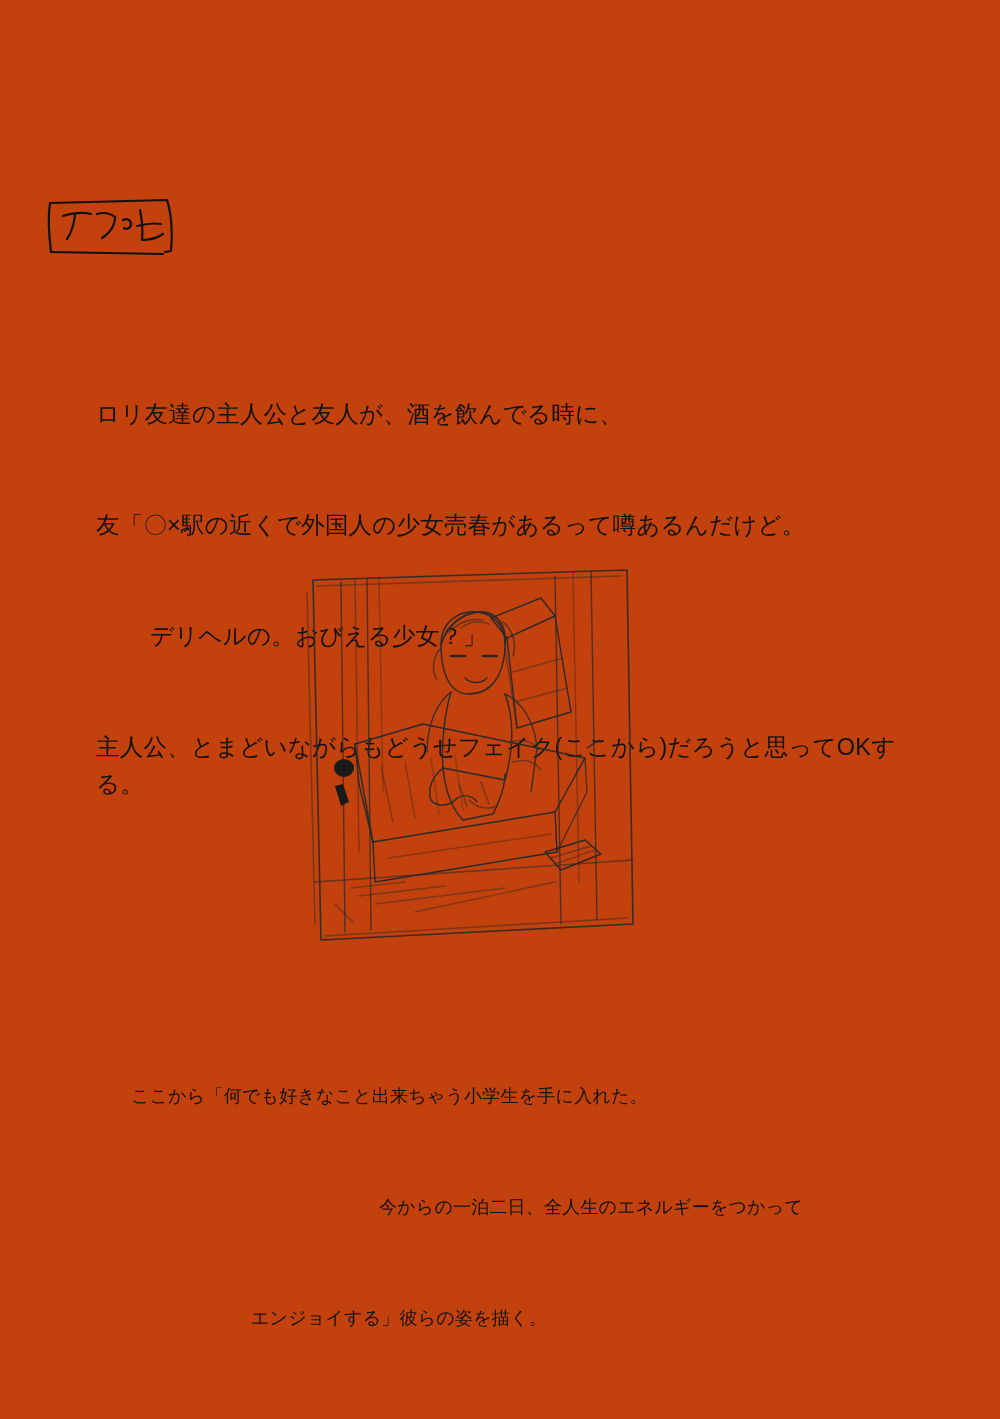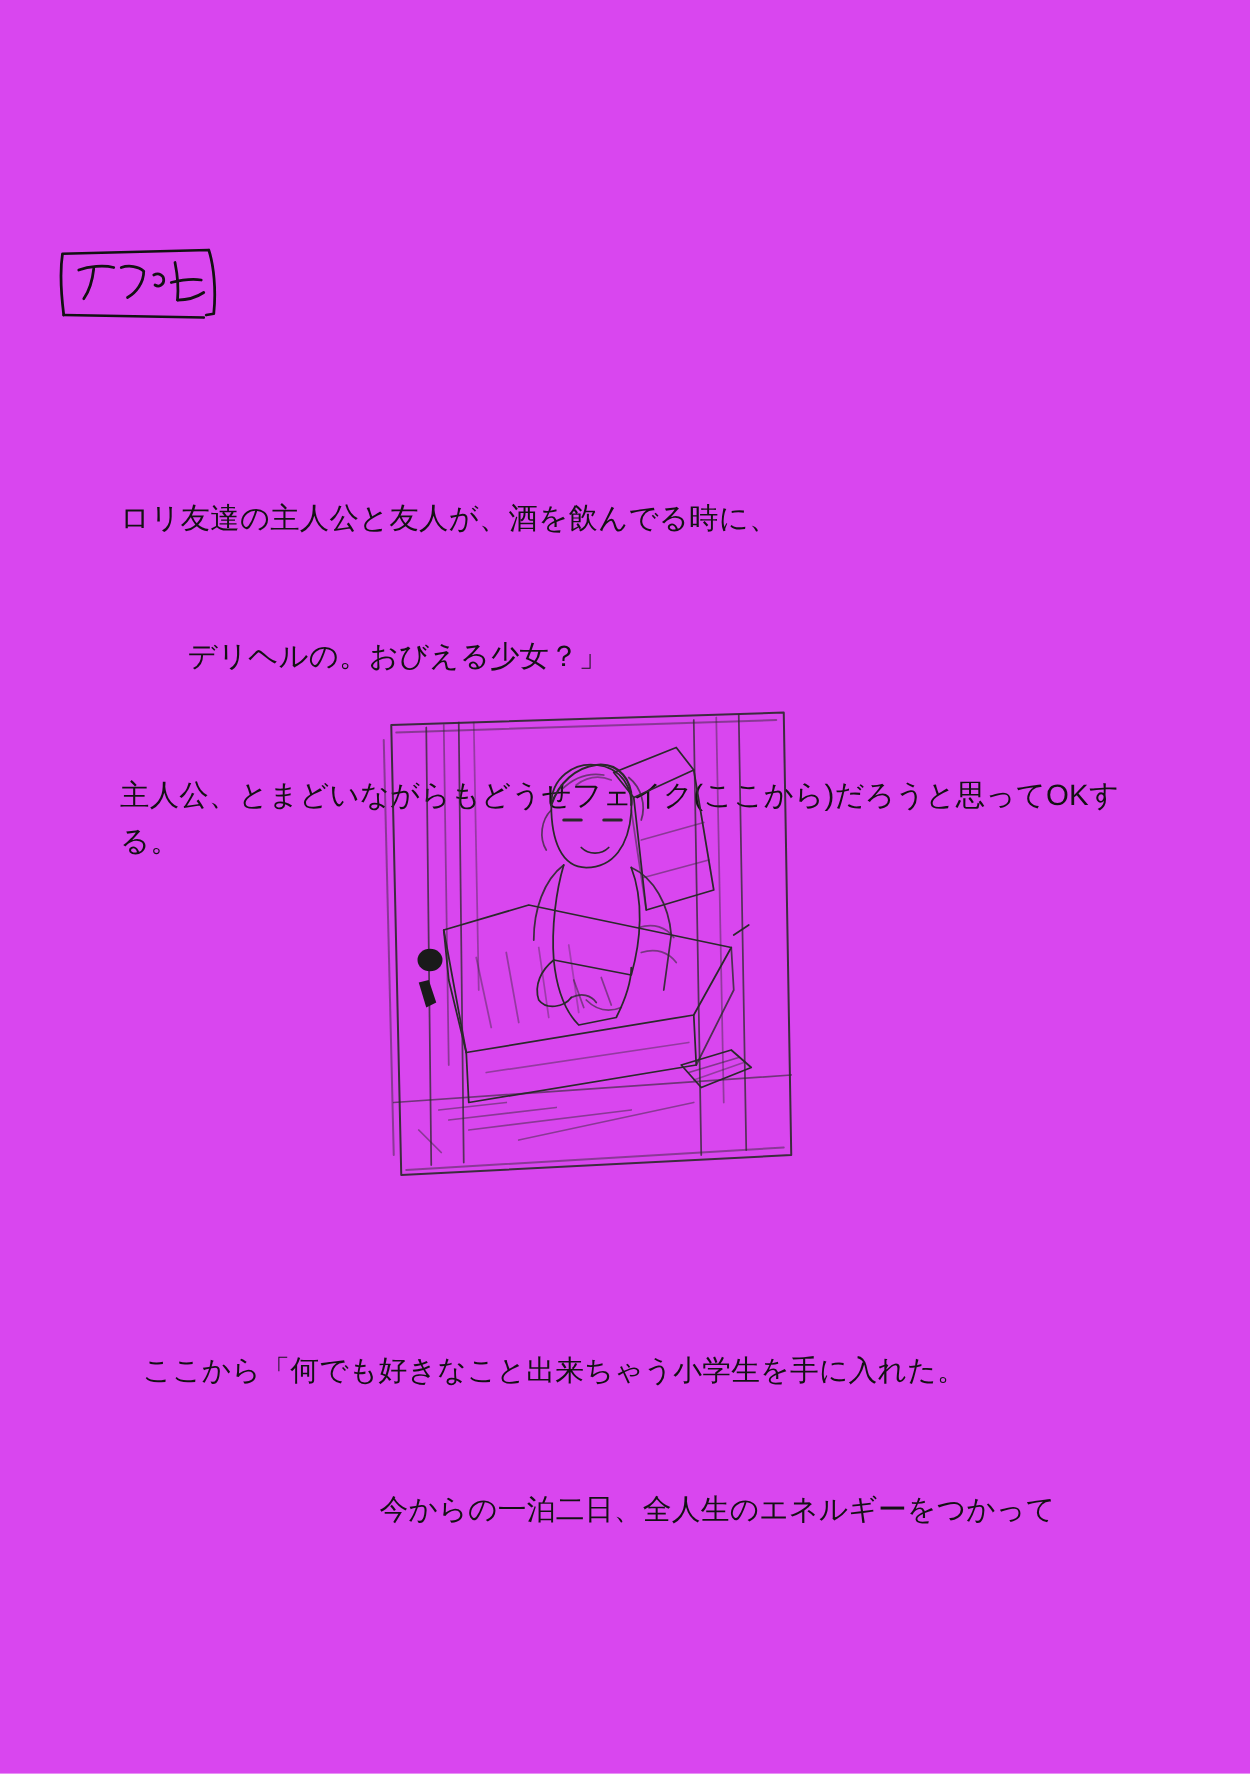--- a/index.html
+++ b/index.html
@@ -7,21 +7,21 @@
     padding: 0;
     background: #ffffff;
   }
   body {
     font-family: "Liberation Sans", sans-serif;
   }
   .page {
     position: relative;
     width: 1000px;
     height: 1419px;
-    background: #d946ef;
+    background: #c2410c;
     overflow: hidden;
   }
 
   
   .plot-label {
     position: absolute;
     left: 45px;
     top: 196px;
     width: 132px;
     height: 62px;
@@ -49,24 +49,24 @@
     left: 255px;
     top: 552px;
     width: 430px;
     height: 430px;
   }
   .sketch svg { display: block; }
 
   
   .caption {
     position: absolute;
-    left: 114px;
+    left: 131px;
     top: 1004px;
     width: 800px;
-    font-size: 23px;
+    font-size: 18px;
     line-height: 37px;
     color: #121212;
     letter-spacing: 0.2px;
     white-space: pre-wrap;
   }
   .caption .line { display: block; }
   .caption .indent-1 { padding-left: 120px; text-align: center; }
   .caption .indent-2 { padding-left: 120px; }
 </style>
 </head>
@@ -84,20 +84,21 @@
       <path d="M52 18 C58 16 66 17 70 21 C70 30 64 38 57 42"></path>
       <path d="M78 24 C82 22 86 24 86 28 C86 32 82 34 79 32"></path>
       <path d="M95 14 C97 24 98 34 97 44"></path>
       <path d="M97 44 C104 44 112 42 118 38"></path>
       <path d="M92 30 C100 28 110 27 116 28"></path>
     </svg>
   </div>
 
   <div class="synopsis">
     <span class="line">ロリ友達の主人公と友人が、酒を飲んでる時に、</span>
+    <span class="line">友「〇×駅の近くで外国人の少女売春があるって噂あるんだけど。</span>
     <span class="line indent-1">デリヘルの。おびえる少女？」</span>
     <span class="line">主人公、とまどいながらもどうせフェイク(ここから)だろうと思ってOKする。</span>
   </div>
 
   <div class="sketch">
     <svg width="430" height="430" viewBox="0 0 430 430" fill="none" stroke="#2a2a2a" stroke-width="1.4" stroke-linecap="round" stroke-linejoin="round">
 
       <g stroke-width="1.6" opacity="0.9">
         <path d="M58 28 L372 18 L378 372 L66 388 Z"></path>
         <path d="M62 34 L366 24" opacity="0.5"></path>
@@ -192,15 +193,16 @@
         <path d="M120 352 L250 336"></path>
         <path d="M160 360 L300 330"></path>
         <path d="M80 352 L98 370"></path>
       </g>
     </svg>
   </div>
 
   <div class="caption">
     <span class="line">ここから「何でも好きなこと出来ちゃう小学生を手に入れた。</span>
     <span class="line indent-1">今からの一泊二日、全人生のエネルギーをつかって</span>
+    <span class="line indent-2">エンジョイする」彼らの姿を描く。</span>
   </div>
 
 </div>
 
 </body></html>

